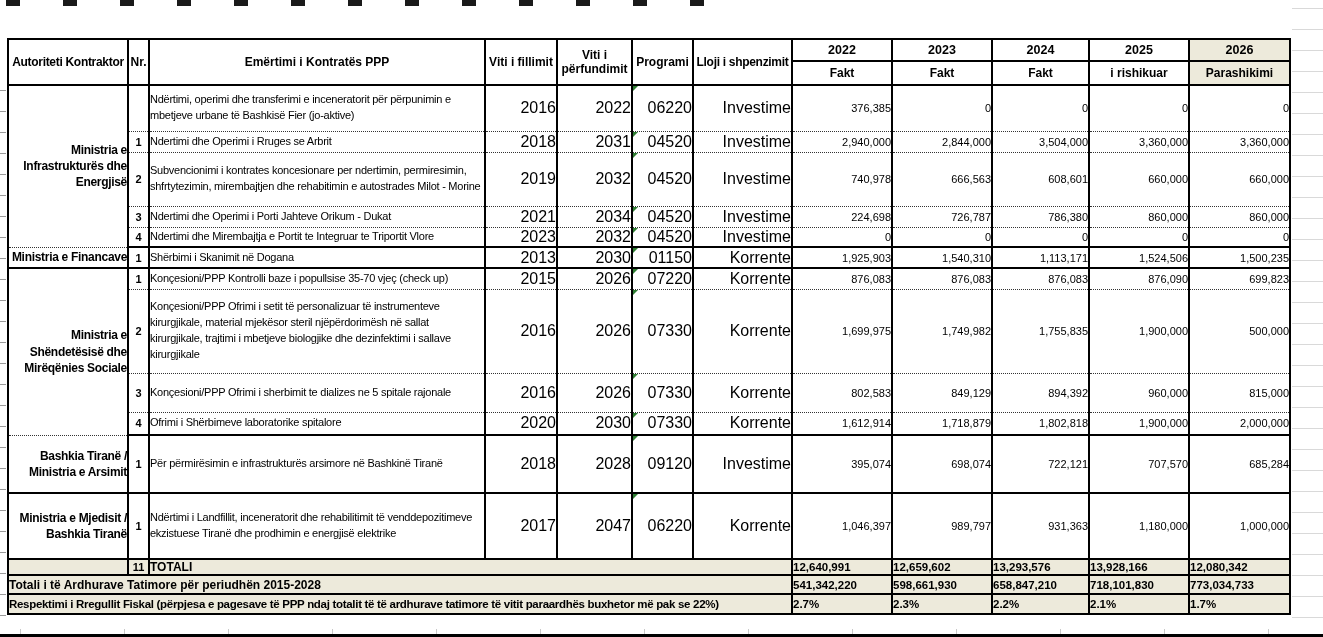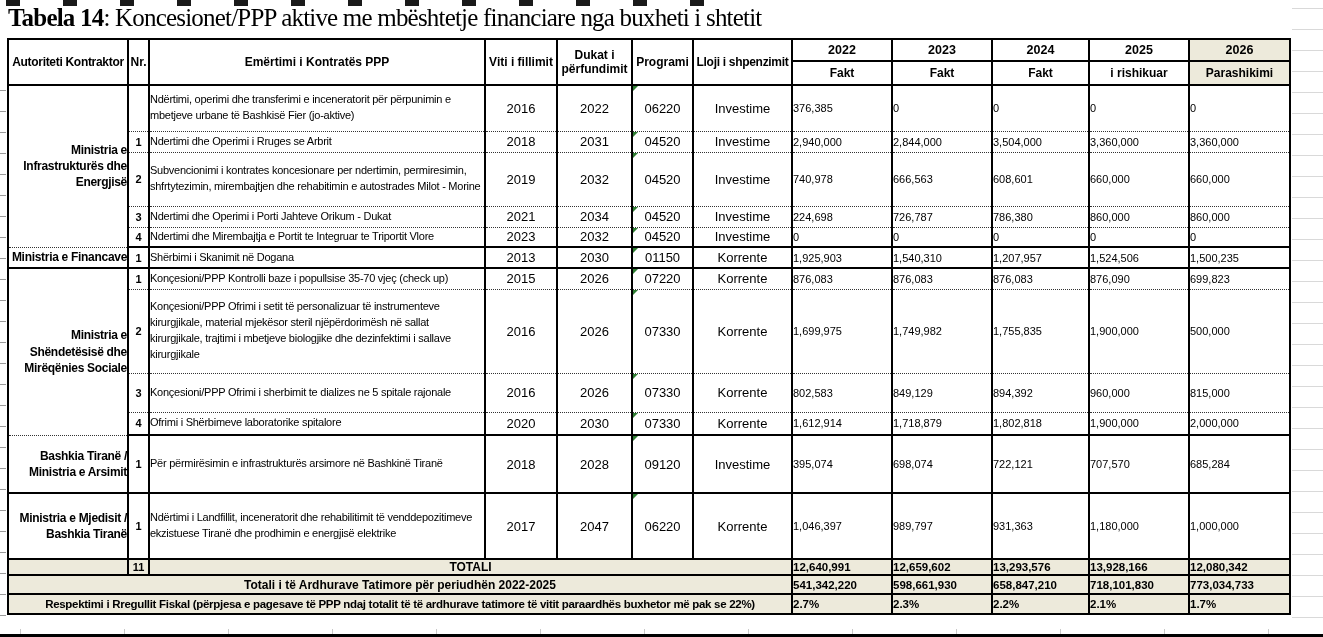--- a/index.html
+++ b/index.html
@@ -31,41 +31,38 @@
                   overflow:hidden;vertical-align:middle}
   .ppp thead th{border-bottom:2px solid #000;font-size:12px;font-weight:bold;line-height:1.2;
                 text-align:center;padding:1px 1px}
   .ppp thead th.yh{font-size:12.5px}
   tr.dot>td{border-bottom:1px dotted #333}
   tr.sol>td{border-bottom:2px solid #000}
   td.bb{border-bottom:2px solid #000}
   .a{font-weight:bold;font-size:12px;letter-spacing:-0.3px;text-align:right;line-height:1.35;padding:0 2px}
   .nr{font-weight:bold;font-size:11px;text-align:center}
   .n{font-size:11px;letter-spacing:-0.25px;text-align:left;padding:1px 3px;line-height:1.45}
-  .c{font-size:13px;text-align:center}
-  .v{font-size:11px;text-align:left}
+  .c{font-size:16px;text-align:right}
+  .v{font-size:11px;text-align:right}
   .hl{background:var(--hl,#edeadb)}
   .flag{position:relative}
   .flag::before{content:"";position:absolute;top:0;left:0;width:0;height:0;
                 border-top:5px solid var(--flag,#2e7d32);border-right:5px solid transparent}
-  .tot-label{font-weight:bold;font-size:12px;text-align:center}
+  .tot-label{font-weight:bold;font-size:12px;text-align:left}
   .tot-label.tight{font-size:11.5px;letter-spacing:-0.3px;white-space:nowrap}
   .tot-v{font-weight:bold;font-size:11.5px;}
   th.nowrap{white-space:nowrap;letter-spacing:-0.3px;font-size:11.5px}
 </style>
 </head>
 <body>
 
 <div id="screen">
 
   <div id="top-marks"></div>
 
-  <div id="page-title">
-    <span class="tb">Tabela 14</span><span>: Koncesionet/PPP aktive me mbështetje financiare nga buxheti i shtetit</span>
-  </div>
 
   <div id="left-ticks"></div>
   <div id="right-grid"></div>
   <div id="bottom-grid"></div>
   <div id="bottom-bar"></div>
 
   <table class="ppp">
     <colgroup>
       <col style="width:120px">
         <col style="width:21px">
@@ -79,21 +76,21 @@
         <col style="width:97px">
         <col style="width:100px">
         <col style="width:101px">
     </colgroup>
     <thead>
       <tr style="height:22px">
         <th rowspan="2" class="nowrap">Autoriteti Kontraktor</th>
         <th rowspan="2">Nr.</th>
         <th rowspan="2">Emërtimi i Kontratës PPP</th>
         <th rowspan="2">Viti i fillimit</th>
-        <th rowspan="2">Dukat i përfundimit</th>
+        <th rowspan="2">Viti i përfundimit</th>
         <th rowspan="2">Programi</th>
         <th rowspan="2" class="nowrap">Lloji i shpenzimit</th>
         <th class="yh">2022</th>
         <th class="yh">2023</th>
         <th class="yh">2024</th>
         <th class="yh">2025</th>
         <th class="yh hl">2026</th>
       </tr>
       <tr style="height:24px">
         <th>Fakt</th>
@@ -175,21 +172,21 @@
       <tr class="sol" style="height:21px">
         <td class="a">Ministria e Financave</td>
         <td class="nr">1</td>
         <td class="n">Shërbimi i Skanimit në Dogana</td>
         <td class="c">2013</td>
         <td class="c">2030</td>
         <td class="c flag">01150</td>
         <td class="c">Korrente</td>
         <td class="v">1,925,903</td>
         <td class="v">1,540,310</td>
-        <td class="v">1,207,957</td>
+        <td class="v">1,113,171</td>
         <td class="v">1,524,506</td>
         <td class="v">1,500,235</td>
       </tr>
 
       <tr class="dot" style="height:21px">
         <td rowspan="4" class="a bb">Ministria e Shëndetësisë dhe Mirëqënies Sociale</td>
         <td class="nr">1</td>
         <td class="n">Konçesioni/PPP Kontrolli baze i popullsise 35-70 vjeç (check up)</td>
         <td class="c">2015</td>
         <td class="c">2026</td>
@@ -276,21 +273,21 @@
         <td class="nr hl">11</td>
         <td class="tot-label hl" colspan="5">TOTALI</td>
         <td class="tot-v hl">12,640,991</td>
         <td class="tot-v hl">12,659,602</td>
         <td class="tot-v hl">13,293,576</td>
         <td class="tot-v hl">13,928,166</td>
         <td class="tot-v hl">12,080,342</td>
       </tr>
 
       <tr class="sol" style="height:19px">
-        <td class="tot-label hl" colspan="7">Totali i të Ardhurave Tatimore për periudhën 2022-2025</td>
+        <td class="tot-label hl" colspan="7">Totali i të Ardhurave Tatimore për periudhën 2015-2028</td>
         <td class="tot-v hl">541,342,220</td>
         <td class="tot-v hl">598,661,930</td>
         <td class="tot-v hl">658,847,210</td>
         <td class="tot-v hl">718,101,830</td>
         <td class="tot-v hl">773,034,733</td>
       </tr>
 
       <tr style="height:20px">
         <td class="tot-label tight hl" colspan="7">Respektimi i Rregullit Fiskal (përpjesa e pagesave të PPP ndaj totalit të të ardhurave tatimore të vitit paraardhës buxhetor më pak se 22%)</td>
         <td class="tot-v hl">2.7%</td>

